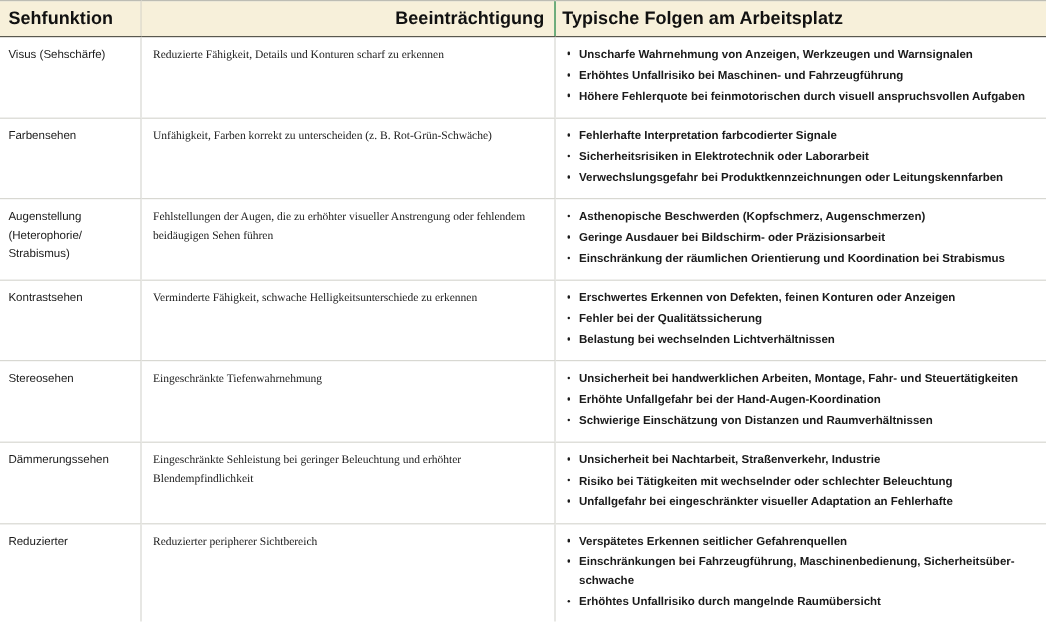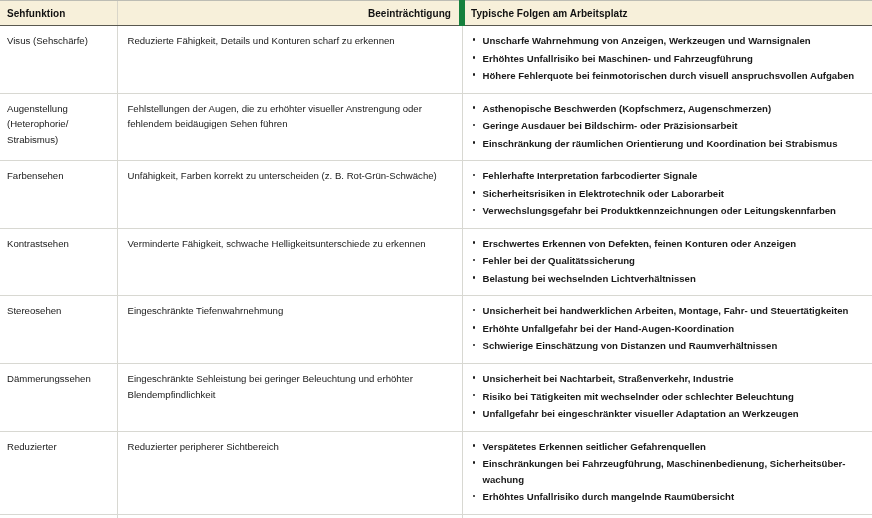--- a/index.html
+++ b/index.html
@@ -32,32 +32,32 @@
 
   col.col-function   { width: 117px; }
   col.col-impairment { width: 345px; }
   col.col-effects    { width: 410px; }
 
   thead th {
     background: #f7f0da;
     border-top: 1px solid #bdbdb4;
     border-bottom: 1.5px solid #59584f;
     font-weight: bold;
-    font-size: 10px;
+    font-size: 15px;
     text-align: left;
     vertical-align: middle;
     padding: 6px 8px 6px 8px;
     letter-spacing: 0.05px;
     height: 25px;
     box-sizing: border-box;
     color: #111111;
   }
   thead th.c-function   { padding-left: 7px; }
   thead th.c-impairment { padding-left: 10px; border-left: 1px solid #d9d6c9; text-align: right; }
-  thead th.c-effects    { padding-left: 6px; border-left: 6px solid #15803d; }
+  thead th.c-effects    { padding-left: 6px; border-left: 1px solid #15803d; }
 
   tbody td {
     vertical-align: top;
     font-size: 9.6px;
     line-height: 1.62;
     border-bottom: 1px solid #d8d8d2;
     padding: 7px 8px 9px 8px;
     box-sizing: border-box;
     background: #ffffff;
     color: #1a1a1a;
@@ -66,20 +66,21 @@
   tbody tr:last-child td { border-bottom: 1.2px solid #b6b6ad; }
 
   td.c-function {
     padding-left: 7px;
     padding-right: 4px;
   }
   td.c-impairment {
     border-left: 1px solid #d8d8d2;
     padding-left: 10px;
     padding-right: 16px;
+    font-family: Liberation Serif, serif;
   }
   td.c-effects {
     border-left: 1px solid #d8d8d2;
     padding-left: 10px;
     padding-right: 10px;
   }
 
   .fn-line { display: block; }
 
   ul.effects {
@@ -136,48 +137,48 @@
           <td class="c-effects">
             <ul class="effects">
               <li><span class="dot"></span><span>Unscharfe Wahrnehmung von Anzeigen, Werkzeugen und Warnsignalen</span></li>
               <li><span class="dot"></span><span>Erhöhtes Unfallrisiko bei Maschinen- und Fahrzeugführung</span></li>
               <li><span class="dot"></span><span>Höhere Fehlerquote bei feinmotorischen durch visuell anspruchsvollen Aufgaben</span></li>
             </ul>
           </td>
         </tr>
         <tr>
           <td class="c-function">
+            <span class="fn-line">Farbensehen</span>
+          </td>
+          <td class="c-impairment">Unfähigkeit, Farben korrekt zu unterscheiden (z. B. Rot-Grün-Schwäche)</td>
+          <td class="c-effects">
+            <ul class="effects">
+              <li><span class="dot"></span><span>Fehlerhafte Interpretation farbcodierter Signale</span></li>
+              <li><span class="dot"></span><span>Sicherheitsrisiken in Elektrotechnik oder Laborarbeit</span></li>
+              <li><span class="dot"></span><span>Verwechslungsgefahr bei Produktkennzeichnungen oder Leitungskennfarben</span></li>
+            </ul>
+          </td>
+        </tr>
+        <tr>
+          <td class="c-function">
             <span class="fn-line">Augenstellung</span>
             <span class="fn-line">(Heterophorie/</span>
             <span class="fn-line">Strabismus)</span>
           </td>
           <td class="c-impairment">Fehlstellungen der Augen, die zu erhöhter visueller Anstrengung oder fehlendem beidäugigen Sehen führen</td>
           <td class="c-effects">
             <ul class="effects">
               <li><span class="dot"></span><span>Asthenopische Beschwerden (Kopfschmerz, Augenschmerzen)</span></li>
               <li><span class="dot"></span><span>Geringe Ausdauer bei Bildschirm- oder Präzisionsarbeit</span></li>
               <li><span class="dot"></span><span>Einschränkung der räumlichen Orientierung und Koordination bei Strabismus</span></li>
             </ul>
           </td>
         </tr>
         <tr>
           <td class="c-function">
-            <span class="fn-line">Farbensehen</span>
-          </td>
-          <td class="c-impairment">Unfähigkeit, Farben korrekt zu unterscheiden (z. B. Rot-Grün-Schwäche)</td>
-          <td class="c-effects">
-            <ul class="effects">
-              <li><span class="dot"></span><span>Fehlerhafte Interpretation farbcodierter Signale</span></li>
-              <li><span class="dot"></span><span>Sicherheitsrisiken in Elektrotechnik oder Laborarbeit</span></li>
-              <li><span class="dot"></span><span>Verwechslungsgefahr bei Produktkennzeichnungen oder Leitungskennfarben</span></li>
-            </ul>
-          </td>
-        </tr>
-        <tr>
-          <td class="c-function">
             <span class="fn-line">Kontrastsehen</span>
           </td>
           <td class="c-impairment">Verminderte Fähigkeit, schwache Helligkeitsunterschiede zu erkennen</td>
           <td class="c-effects">
             <ul class="effects">
               <li><span class="dot"></span><span>Erschwertes Erkennen von Defekten, feinen Konturen oder Anzeigen</span></li>
               <li><span class="dot"></span><span>Fehler bei der Qualitätssicherung</span></li>
               <li><span class="dot"></span><span>Belastung bei wechselnden Lichtverhältnissen</span></li>
             </ul>
           </td>
@@ -197,33 +198,33 @@
         </tr>
         <tr>
           <td class="c-function">
             <span class="fn-line">Dämmerungssehen</span>
           </td>
           <td class="c-impairment">Eingeschränkte Sehleistung bei geringer Beleuchtung und erhöhter Blendempfindlichkeit</td>
           <td class="c-effects">
             <ul class="effects">
               <li><span class="dot"></span><span>Unsicherheit bei Nachtarbeit, Straßenverkehr, Industrie</span></li>
               <li><span class="dot"></span><span>Risiko bei Tätigkeiten mit wechselnder oder schlechter Beleuchtung</span></li>
-              <li><span class="dot"></span><span>Unfallgefahr bei eingeschränkter visueller Adaptation an Werkzeugen</span></li>
+              <li><span class="dot"></span><span>Unfallgefahr bei eingeschränkter visueller Adaptation an Fehlerhafte</span></li>
             </ul>
           </td>
         </tr>
         <tr>
           <td class="c-function">
             <span class="fn-line">Reduzierter</span>
           </td>
           <td class="c-impairment">Reduzierter peripherer Sichtbereich</td>
           <td class="c-effects">
             <ul class="effects">
               <li><span class="dot"></span><span>Verspätetes Erkennen seitlicher Gefahrenquellen</span></li>
-              <li><span class="dot"></span><span>Einschränkungen bei Fahrzeugführung, Maschinenbedienung, Sicherheitsüber-</span><span class="cont">wachung</span></li>
+              <li><span class="dot"></span><span>Einschränkungen bei Fahrzeugführung, Maschinenbedienung, Sicherheitsüber-</span><span class="cont">schwache</span></li>
               <li><span class="dot"></span><span>Erhöhtes Unfallrisiko durch mangelnde Raumübersicht</span></li>
             </ul>
           </td>
         </tr>
         <tr>
           <td class="c-function"></td>
           <td class="c-impairment">Eingeschränkte Anpassung der Nah-/Fernsicht (z. B. Presbyopie)</td>
           <td class="c-effects"></td>
         </tr>
       </tbody>

